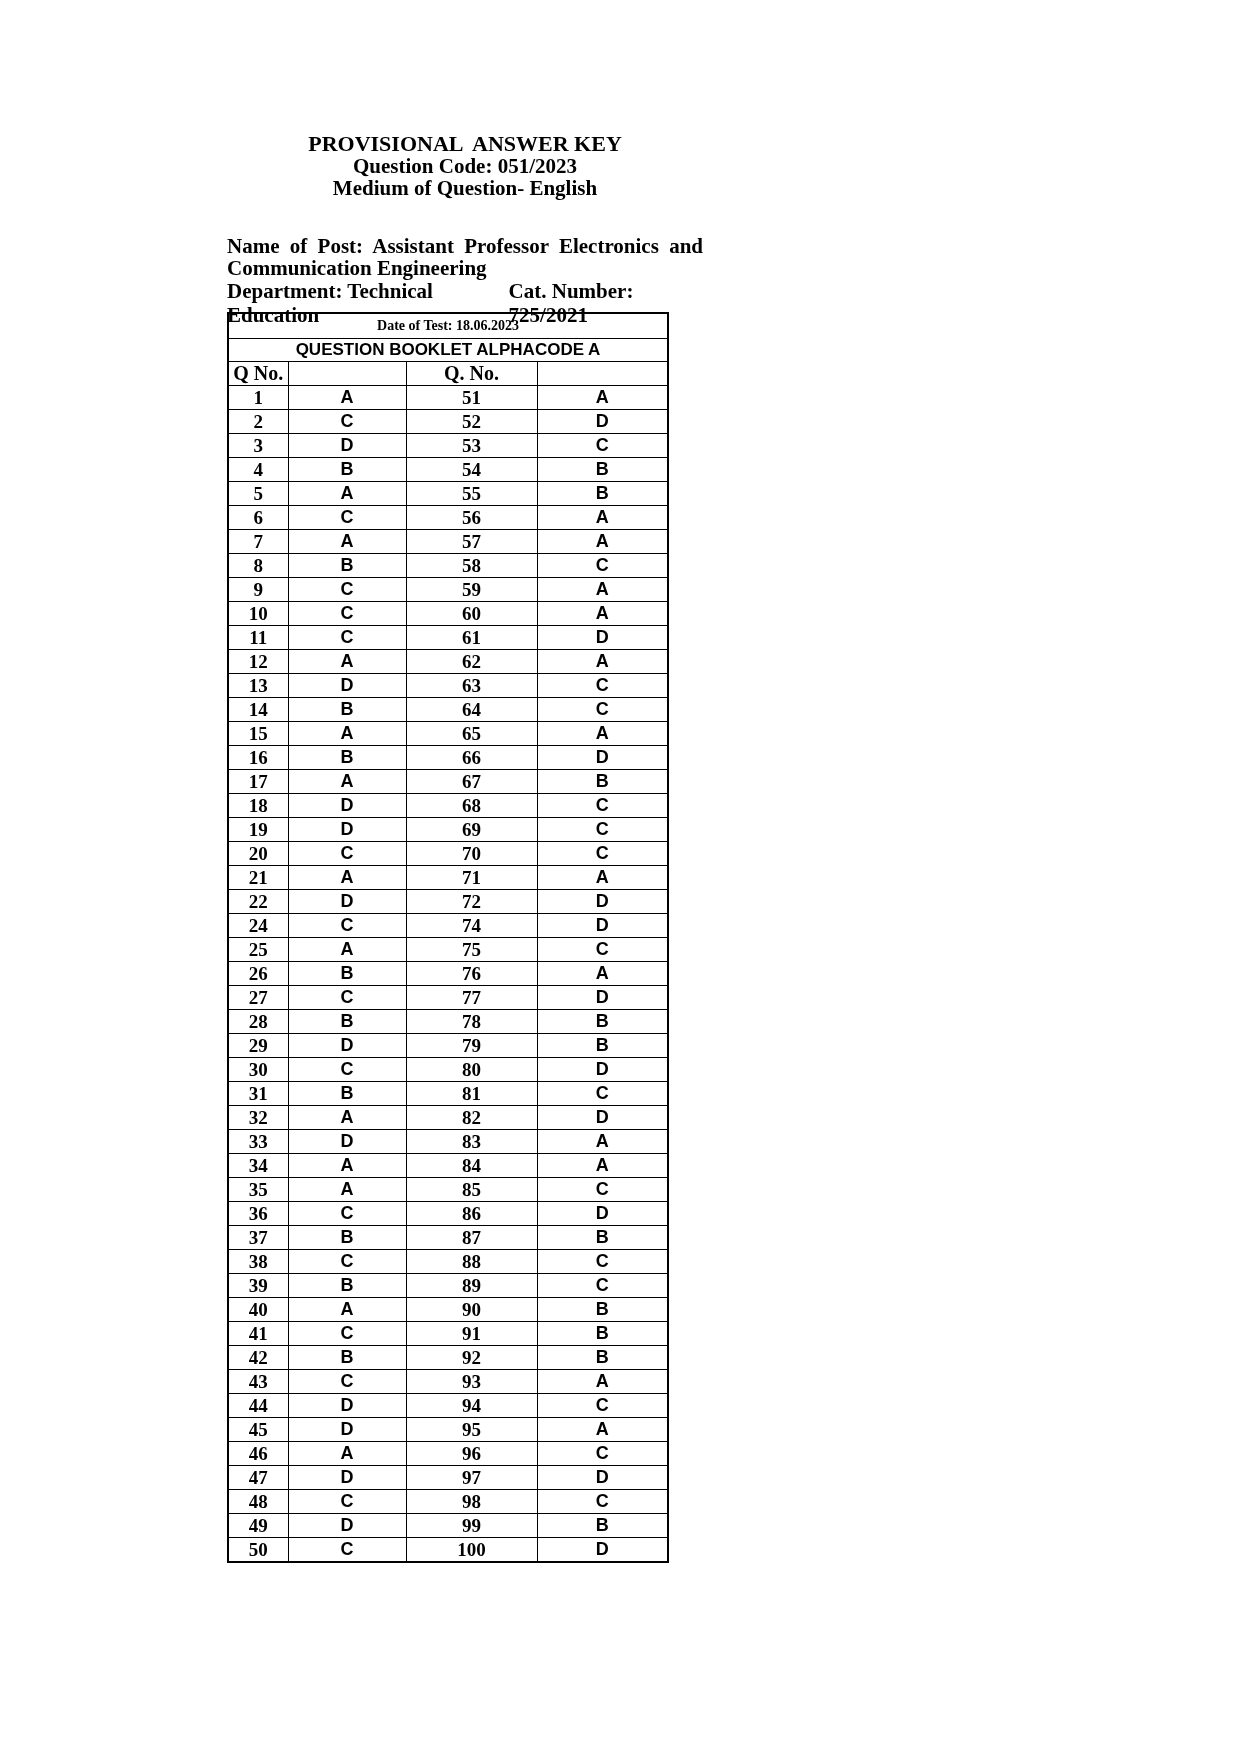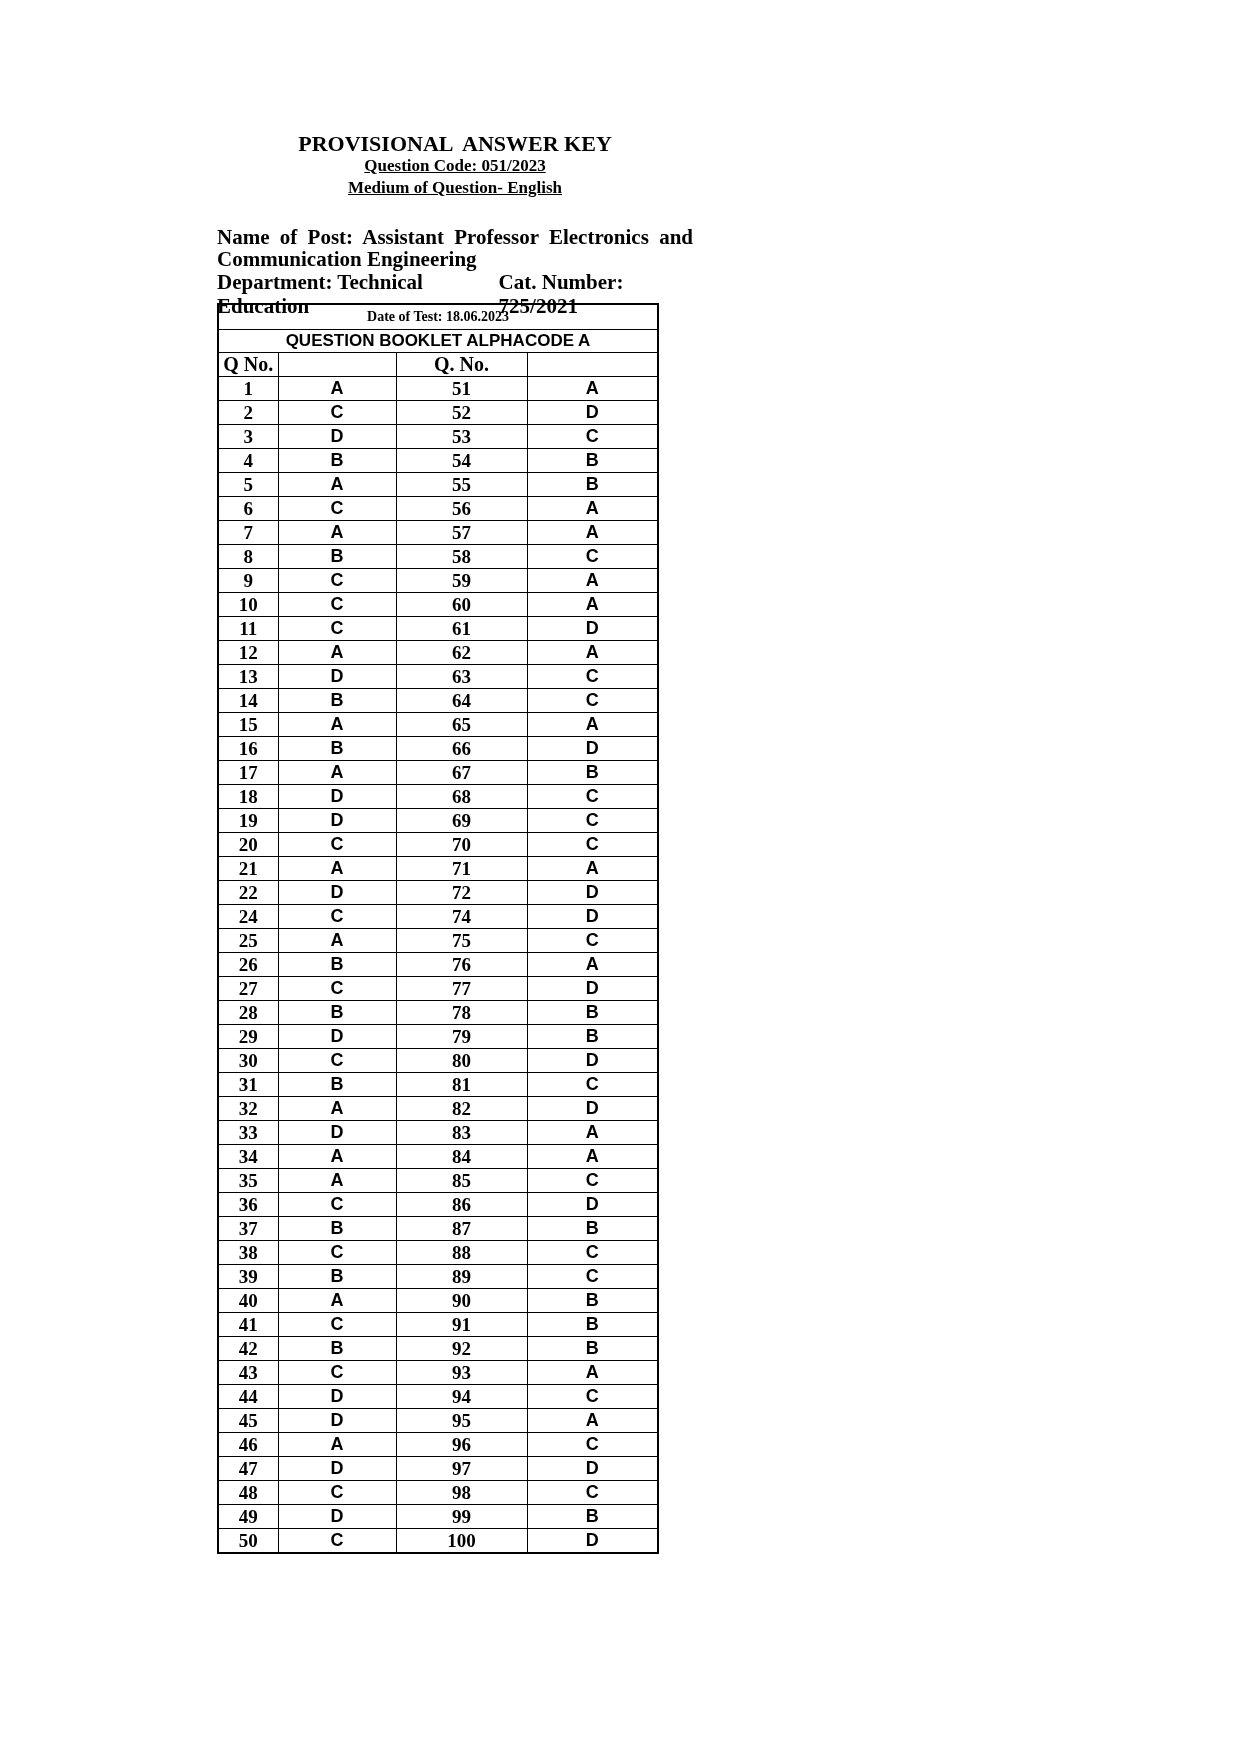--- a/index.html
+++ b/index.html
@@ -6,30 +6,30 @@
   html, body { background: #ffffff; }
   body {
     width: 1240px;
     height: 1754px;
     position: relative;
     font-family: "Liberation Serif", serif;
     color: #000000;
   }
   .content {
     position: absolute;
-    left: 217px;
+    left: 227px;
     top: 133px;
     width: 476px;
   }
   .pre { white-space: pre-wrap; }
   .title-block { text-align: center; font-weight: bold; }
   .title-line1 { font-size: 22px; line-height: 22px; }
-  .title-line2, .title-line3 { font-size: 17px; line-height: 22px; text-decoration: underline; }
+  .title-line2, .title-line3 { font-size: 21px; line-height: 22px; }
   .post-block {
-    margin-top: 27px;
+    margin-top: 36px;
     font-weight: bold;
     font-size: 21px;
     line-height: 22px;
     font-family: Liberation Serif, serif;
   }
   .post-line1 { text-align: justify; text-align-last: justify; }
   .post-line2 { text-align: left; }
   .dept-line {
     display: flex;
     justify-content: flex-start;

